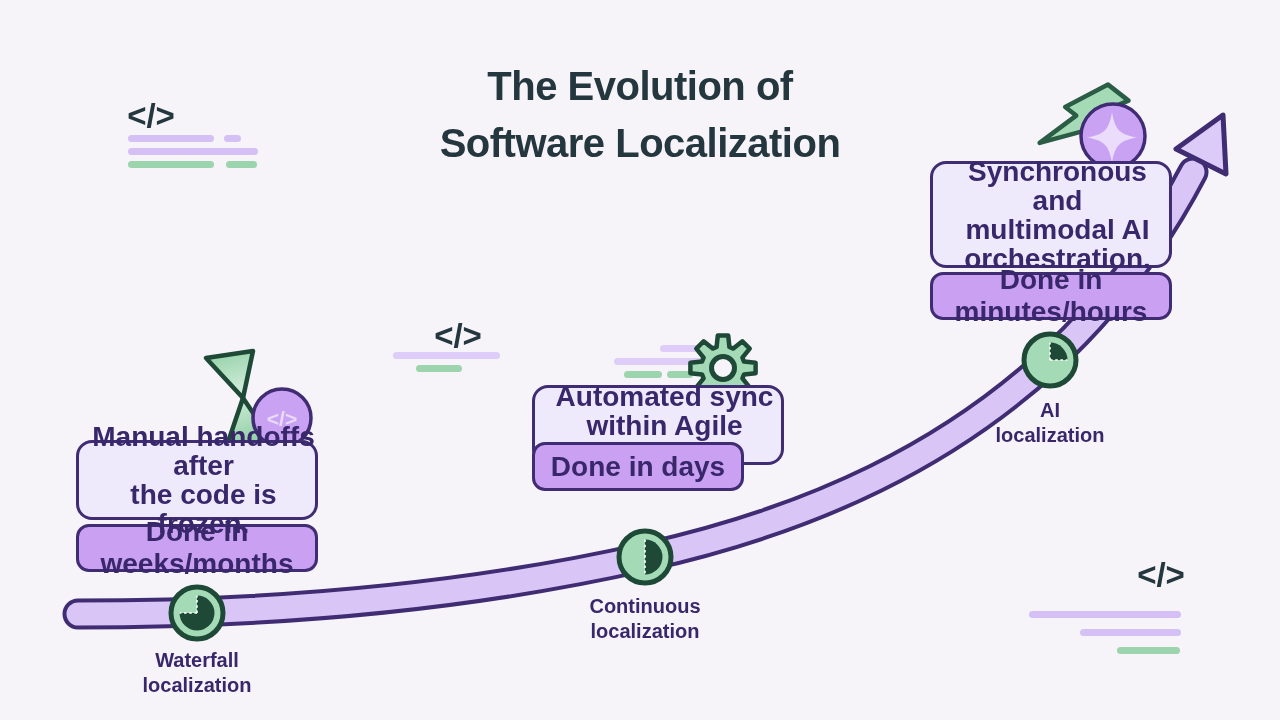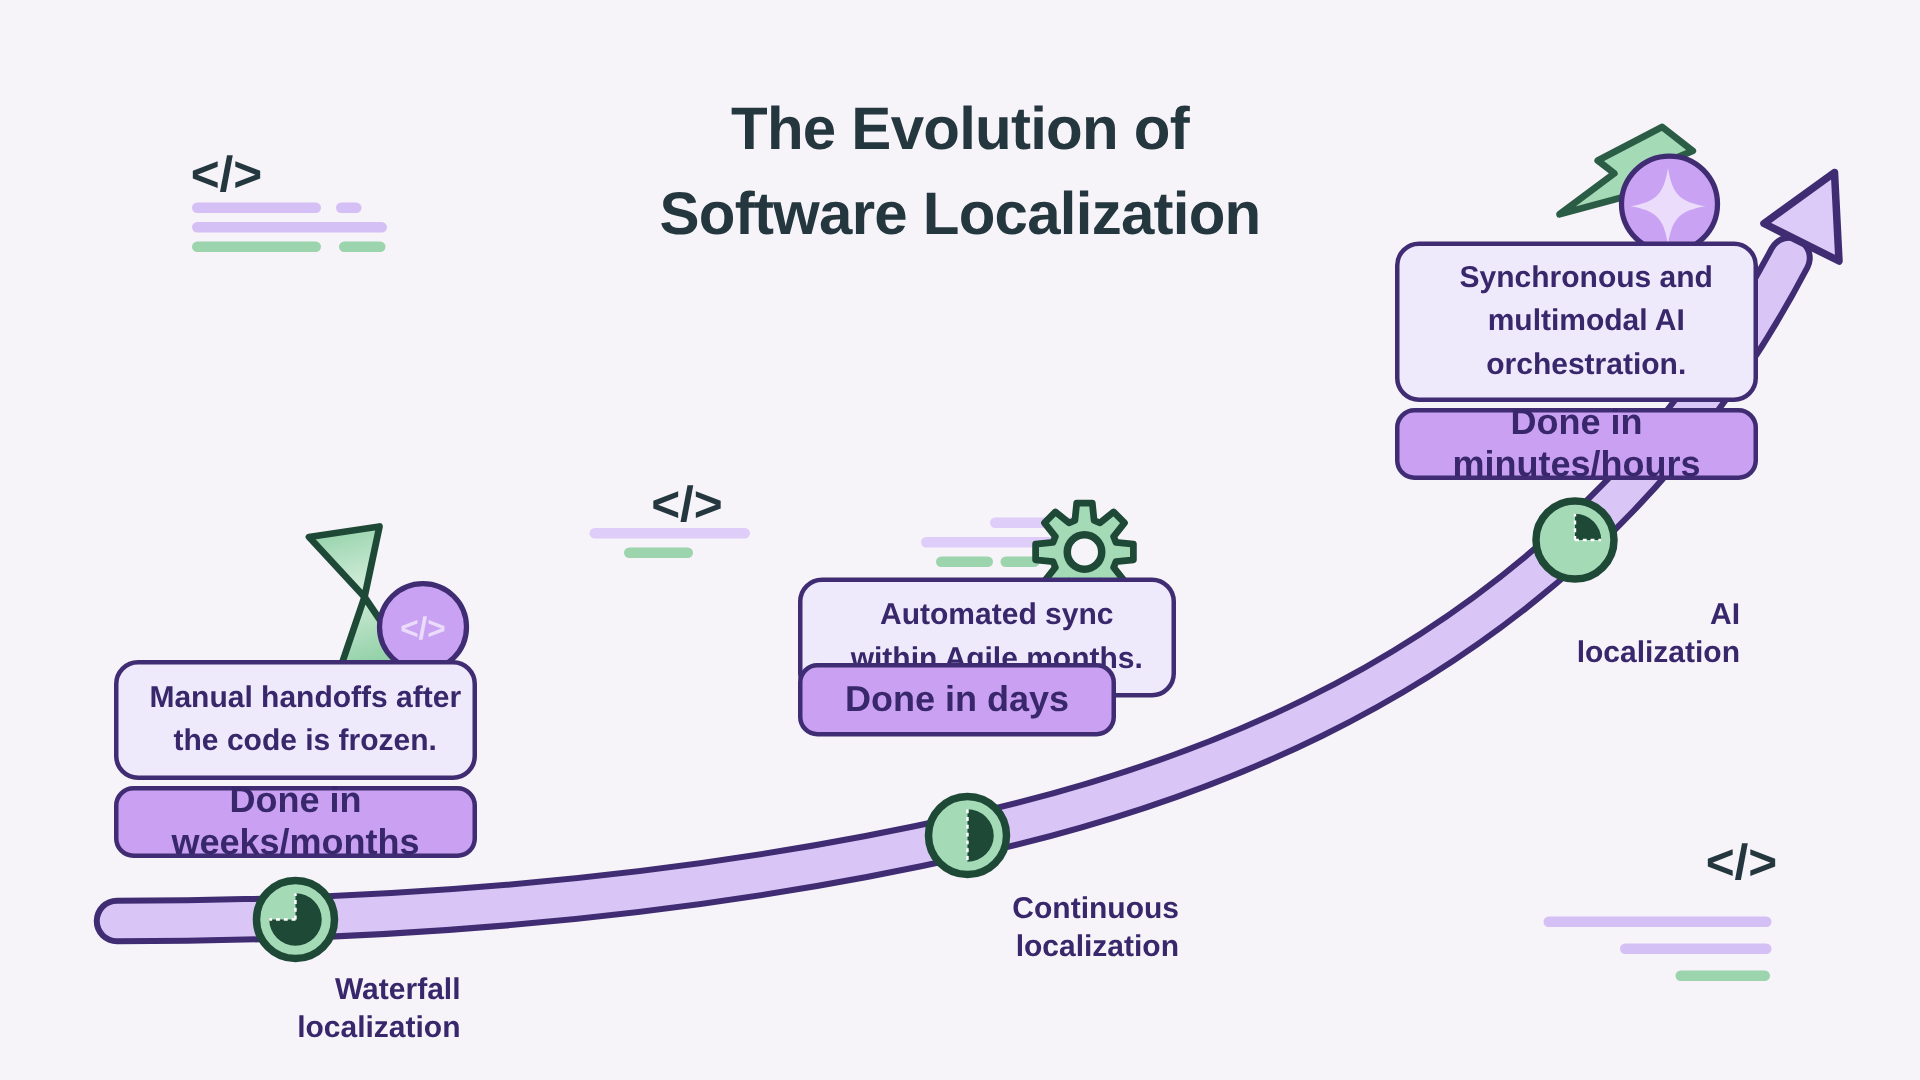--- a/index.html
+++ b/index.html
@@ -18,29 +18,29 @@
     color:var(--c-ink,#25373e);z-index:4;
   }
   .title span{display:block;}
 
   .card{
     position:absolute;box-sizing:border-box;z-index:3;
     border:3px solid var(--c-border,#3f2c72);
     display:flex;flex-direction:column;align-items:center;justify-content:center;
     text-align:center;font-weight:bold;color:var(--c-purpletext,#39276b);
   }
-  .desc{background:var(--c-cardbg,#eee9fb);font-size:20px;line-height:29px;border-radius:16px;padding-left:13px;}
-  .done{background:var(--c-donebg,#c9a0f2);font-size:24px;border-radius:13px;}
+  .desc{background:var(--c-cardbg,#eee9fb);font-size:28px;line-height:29px;border-radius:16px;padding-left:13px;}
+  .done{background:var(--c-donebg,#c9a0f2);font-size:28px;border-radius:13px;}
   .desc span{display:block;}
 
   .stage-label{
     position:absolute;width:220px;text-align:center;z-index:4;
     font-weight:bold;font-size:20px;line-height:25px;color:var(--c-purpletext,#39276b);
   }
-  .stage-label span{display:block;text-align:right;}
+  .stage-label span{display:block;}
 
   
   .band-outer{fill:none;stroke:var(--c-border,#3f2c72);stroke-width:31;stroke-linecap:round;}
   .band-inner{fill:none;stroke:var(--c-band,#d9c6f6);stroke-width:23;stroke-linecap:round;}
   .arrowhead{fill:var(--c-arrow,#dccbf8);stroke:var(--c-border,#3f2c72);stroke-width:5;stroke-linejoin:round;}
   .code-glyph{font-family:"Liberation Sans",sans-serif;font-weight:bold;font-size:33px;fill:var(--c-ink,#25373e);text-anchor:middle;}
   .lp{fill:var(--c-linepurple,#d5c0f5);}
   .lpl{fill:var(--c-linepurple2,#ddcdf8);}
   .lg{fill:var(--c-linegreen,#9cd4ae);}
   .ms{fill:var(--c-greenfill,#a5dab6);stroke:var(--c-greendark,#1e4937);stroke-width:5;}
@@ -126,21 +126,21 @@
     <span>localization</span>
   </div>
 
   <div class="card desc" style="left:532px;top:385px;width:252px;height:80px;">
     <span>Automated sync</span>
     <span>within Agile months.</span>
   </div>
   <div class="card done" style="left:532px;top:442px;width:212px;height:49px;">
     <span>Done in days</span>
   </div>
-  <div class="stage-label" style="left:566px;top:594px;">
+  <div class="stage-label" style="left:535px;top:594px;">
     <span>Continuous</span>
     <span>localization</span>
   </div>
 
   <div class="card desc" style="left:930px;top:161px;width:242px;height:107px;">
     <span>Synchronous and</span>
     <span>multimodal AI</span>
     <span>orchestration.</span>
   </div>
   <div class="card done" style="left:930px;top:272px;width:242px;height:48px;">

